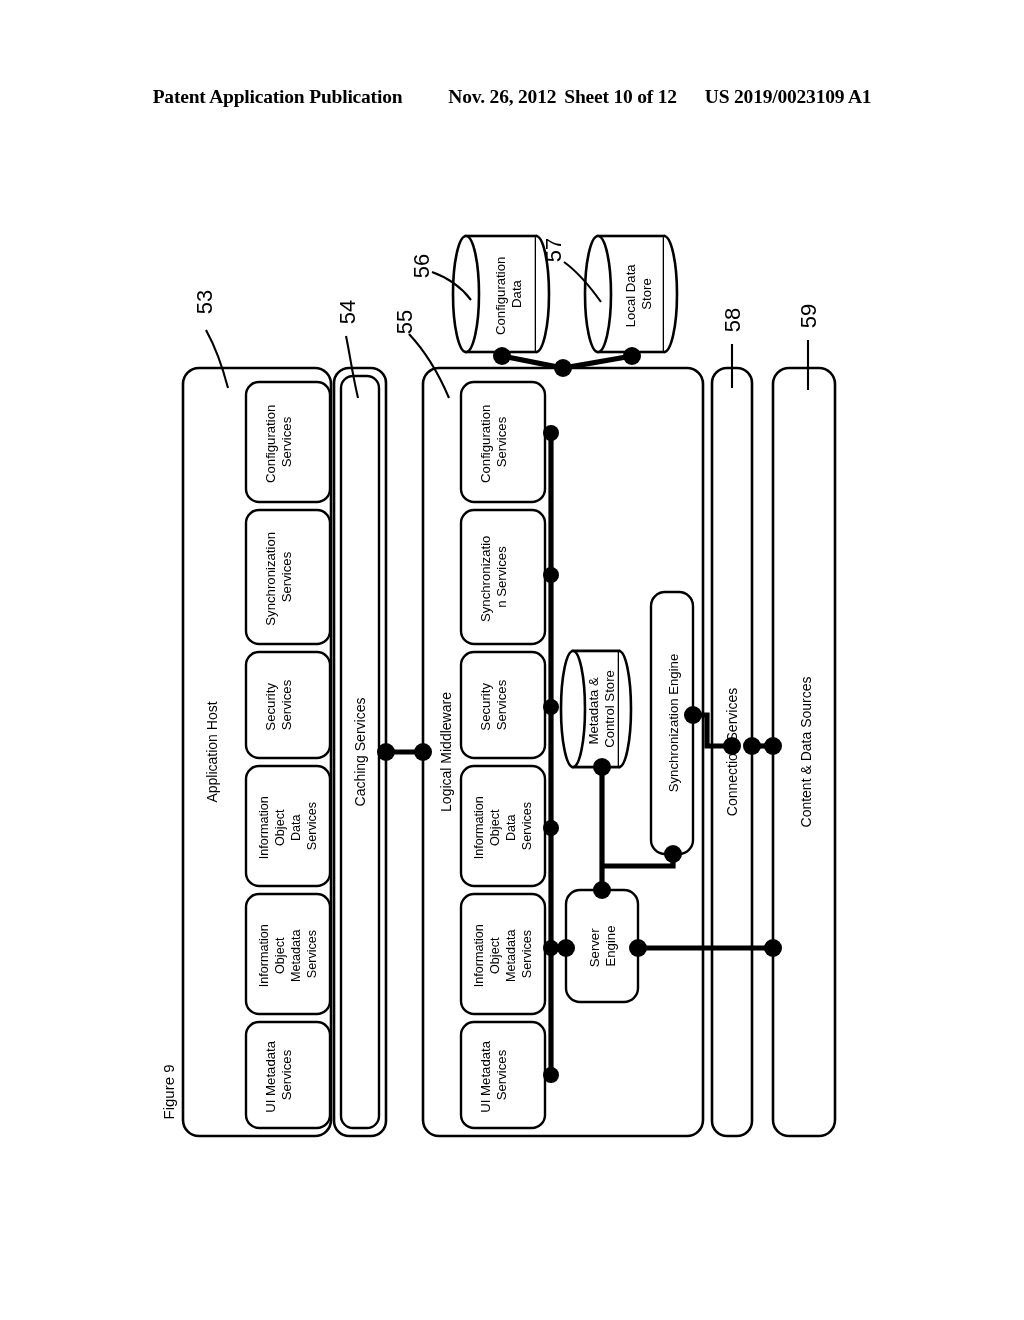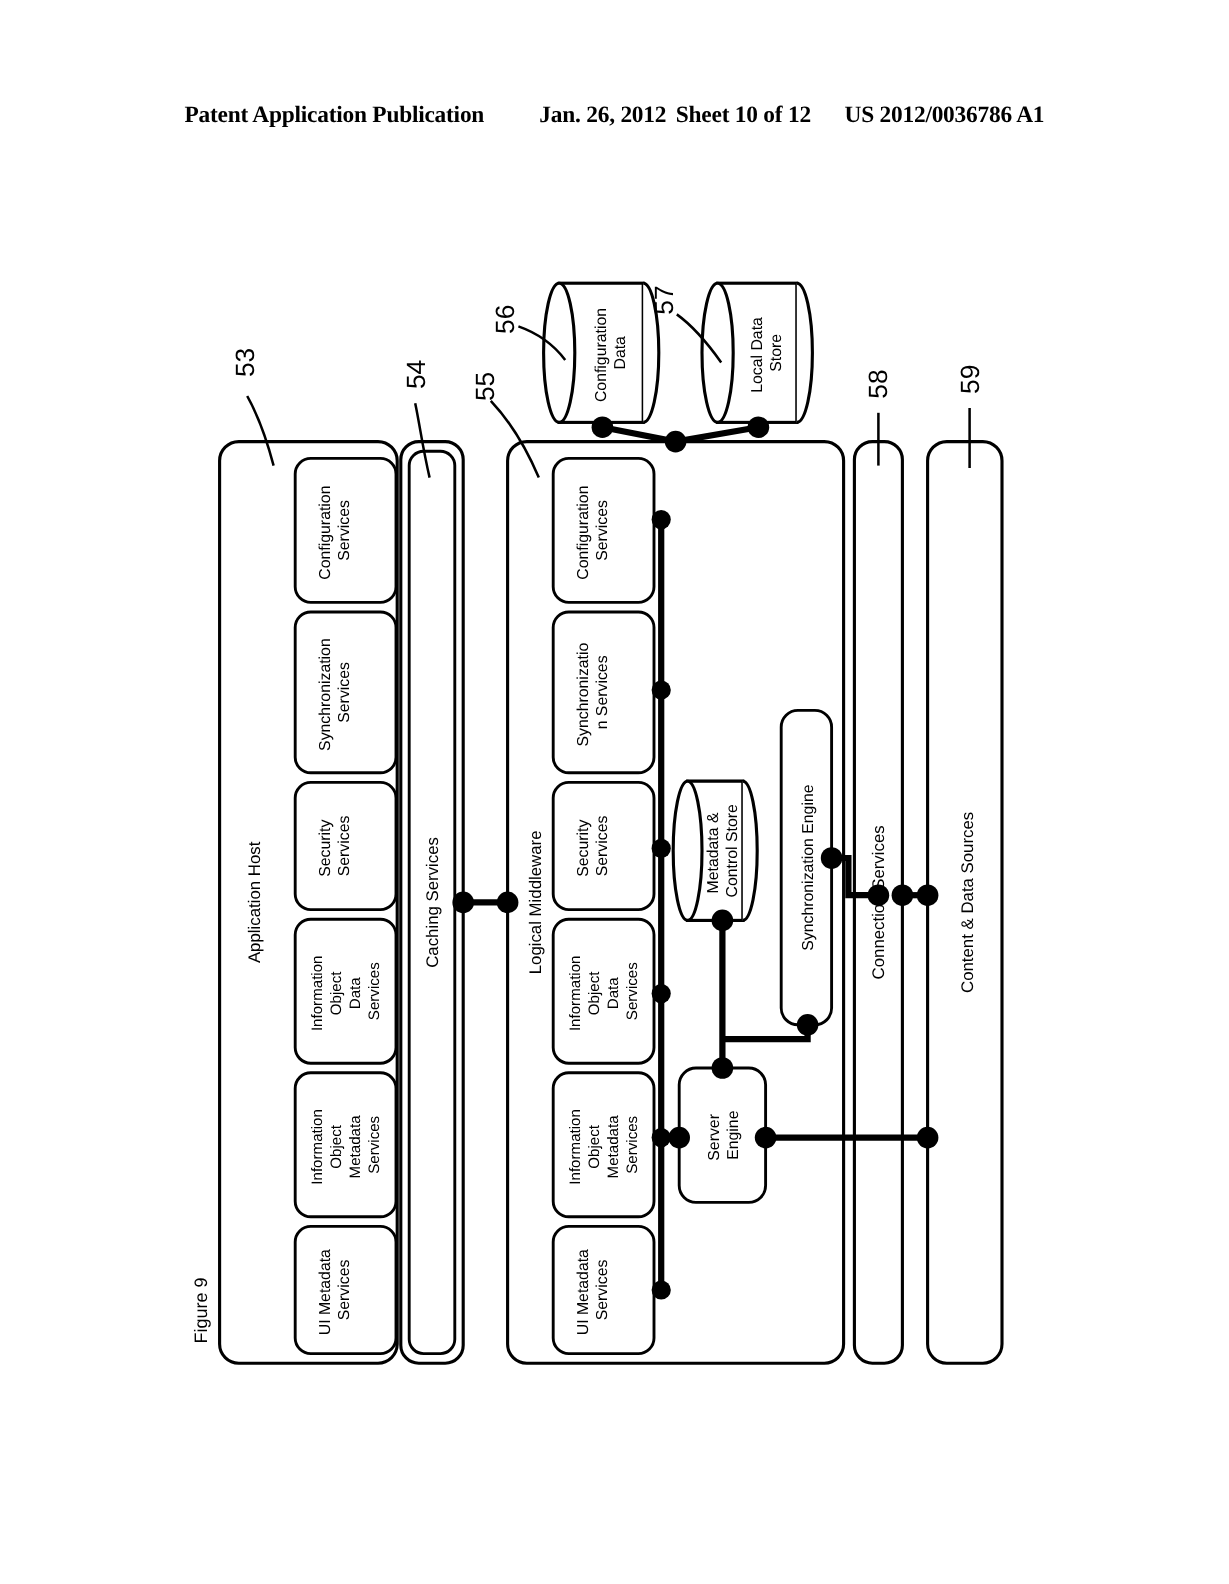--- a/index.html
+++ b/index.html
@@ -33,23 +33,23 @@
   .figlbl{font-family:"Liberation Sans",sans-serif;font-size:15px;fill:#000;
           text-anchor:middle;dominant-baseline:central;}
 </style>
 </head>
 <body>
 
 <div id="page">
 
   <div class="hdr">
     <span class="h1">Patent Application Publication</span>
-    <span class="h2">Jan. 26, 2012</span>
+    <span class="h2">Nov. 26, 2012</span>
     <span class="h3">Sheet 10 of 12</span>
-    <span class="h4">US 2012/0036786 A1</span>
+    <span class="h4">US 2019/0023109 A1</span>
   </div>
 
   <svg width="1024" height="1320" viewBox="0 0 1024 1320">
 
     <g>
       <text class="figlbl" transform="translate(168,1092) rotate(-90)">Figure 9</text>
     </g>
 
     <g>
       <rect class="shape ob" x="183" y="368" width="148" height="768" rx="16" ry="16"></rect>

